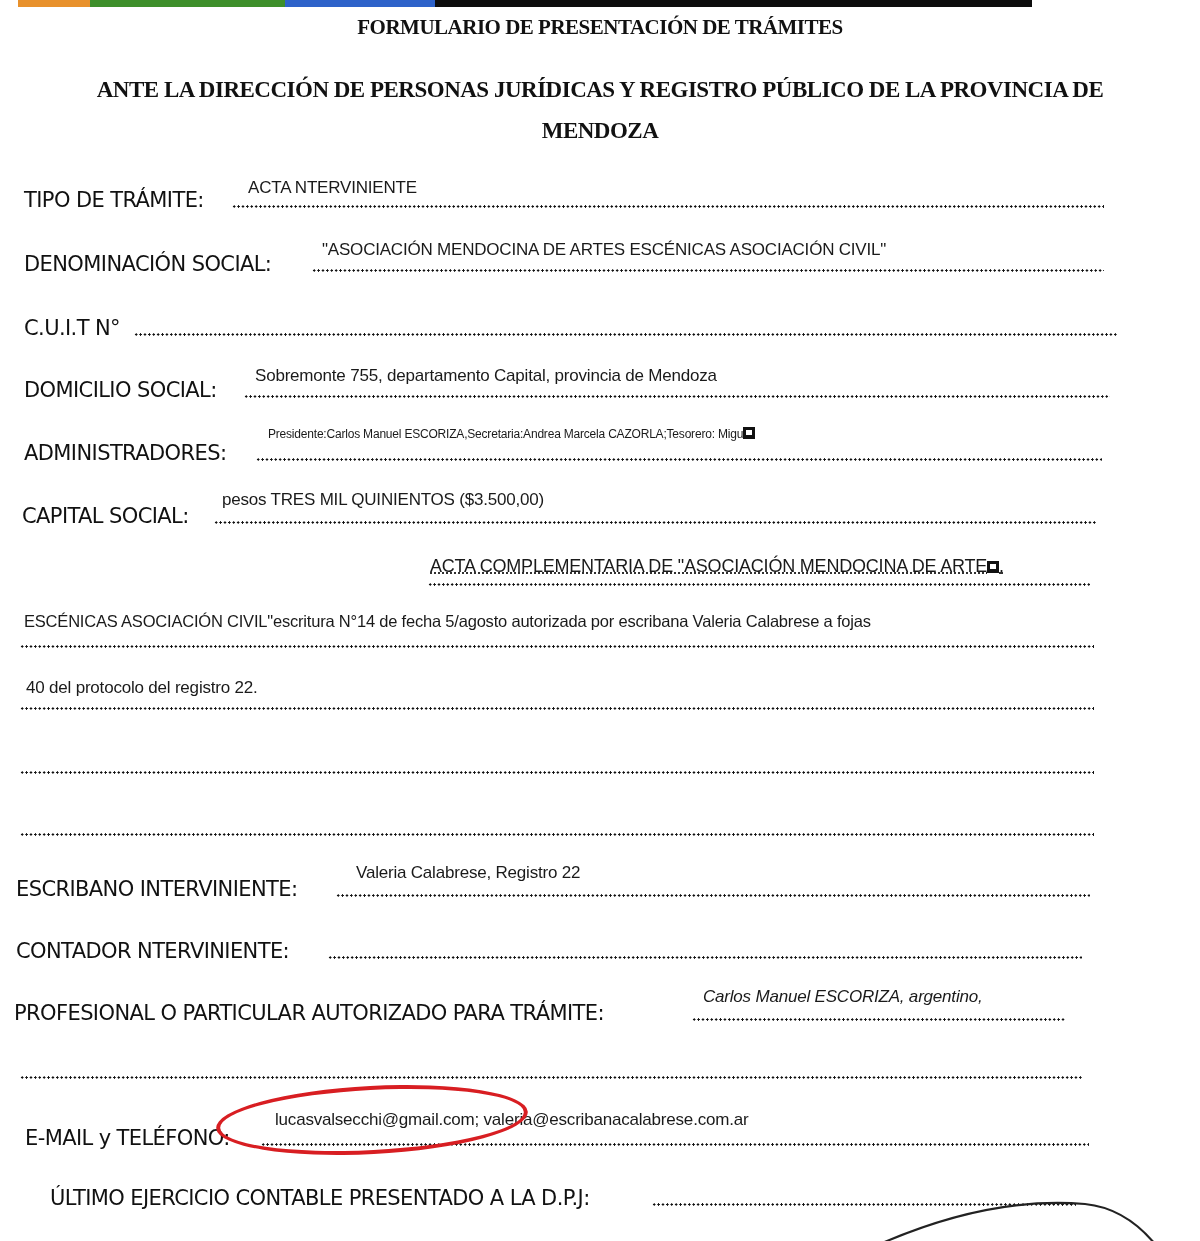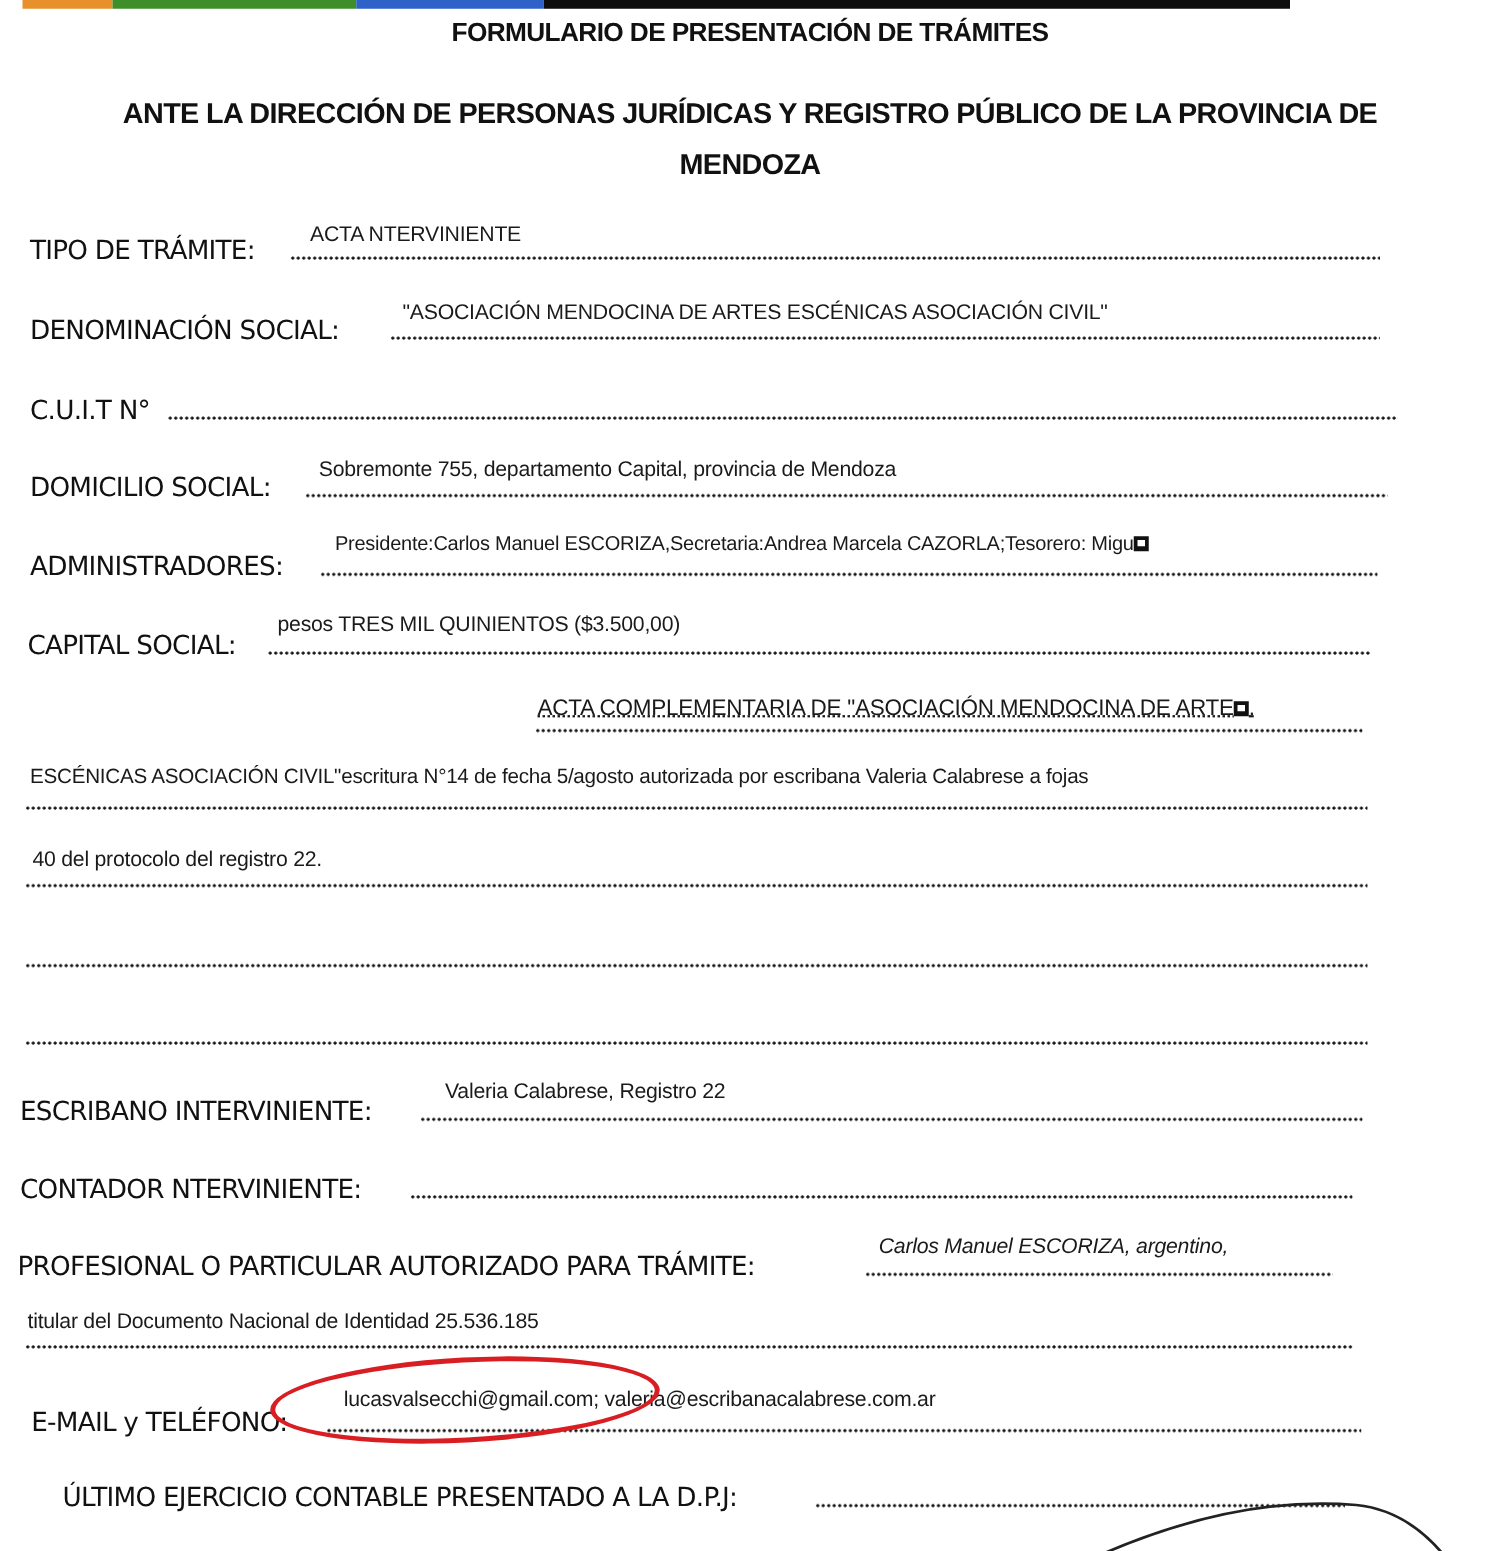--- a/index.html
+++ b/index.html
@@ -5,21 +5,21 @@
   html, body { margin: 0; padding: 0; }
   body {
     width: 1200px; height: 1241px; overflow: hidden; position: relative;
     background: #ffffff; color: #111;
     font-family: "Liberation Sans", sans-serif;
   }
   .topbar { position: absolute; top: 0; left: 18px; height: 7px; display: flex; width: 1014px; }
   .topbar .seg { height: 100%; }
   .title {
     position: absolute; left: 0; width: 1200px; text-align: center;
-    font-family: Liberation Sans, sans-serif; font-weight: bold; letter-spacing: -0.5px;
+    font-family: Liberation Serif, serif; font-weight: bold; letter-spacing: -0.5px;
     transform-origin: center;
   }
   .t1 { top: 15px; font-size: 21px; }
   .t2 { top: 77px; font-size: 23px; }
   .t3 { top: 118px; font-size: 23px; }
 
   .row { position: absolute; left: 0; height: 40px; }
   .row .label {
     position: absolute; bottom: 0; white-space: nowrap;
     font-family: "DejaVu Sans", sans-serif; font-size: 21px; letter-spacing: -0.6px; color: #111;
@@ -81,21 +81,21 @@
 
 <div class="row" style="top:362px;width:1112px;">
   <span class="label" style="left:24px;">DOMICILIO SOCIAL:</span>
   <div class="dots" style="left:244px;width:866px;"></div>
   <span class="value" style="left:255px;top:4px;">Sobremonte 755, departamento Capital, provincia de Mendoza</span>
 </div>
 
 <div class="row" style="top:425px;width:1104px;text-decoration:underline;">
   <span class="label" style="left:24px;">ADMINISTRADORES:</span>
   <div class="dots" style="left:256px;width:846px;"></div>
-  <span class="value" style="left:268px;top:2px;font-size:16px;">
+  <span class="value" style="left:268px;top:2px;font-size:12px;">
     <span>Presidente:Carlos Manuel ESCORIZA,Secretaria:Andrea Marcela CAZORLA;Tesorero: Migu</span><span class="glyph-box"></span>
   </span>
 </div>
 
 <div class="row" style="top:488px;width:1100px;">
   <span class="label" style="left:22px;">CAPITAL SOCIAL:</span>
   <div class="dots" style="left:214px;width:882px;"></div>
   <span class="value" style="left:222px;top:2px;">pesos TRES MIL QUINIENTOS ($3.500,00)</span>
 </div>
 
@@ -139,21 +139,20 @@
 </div>
 
 <div class="row" style="top:985px;width:1070px;">
   <span class="label" style="left:14px;">PROFESIONAL O PARTICULAR AUTORIZADO PARA TRÁMITE:</span>
   <div class="dots" style="left:692px;width:374px;"></div>
   <span class="value" style="left:703px;top:2px;font-style:italic;">Carlos Manuel ESCORIZA, argentino,</span>
 </div>
 
 <div class="row" style="top:1043px;width:1084px;">
   <div class="dots" style="left:20px;width:1062px;"></div>
-  <span class="value" style="left:22px;top:4px;">titular del Documento Nacional de Identidad 25.536.185</span>
 </div>
 
 <div class="row" style="top:1110px;width:1080px;margin-left:13px;">
   <span class="label" style="left:12px;">E-MAIL  y TELÉFONO:</span>
   <div class="dots" style="left:248px;width:828px;"></div>
   <span class="value" style="left:262px;top:0px;">lucasvalsecchi@gmail.com; valeria@escribanacalabrese.com.ar</span>
 </div>
 
 <div class="ellipse"></div>
 

